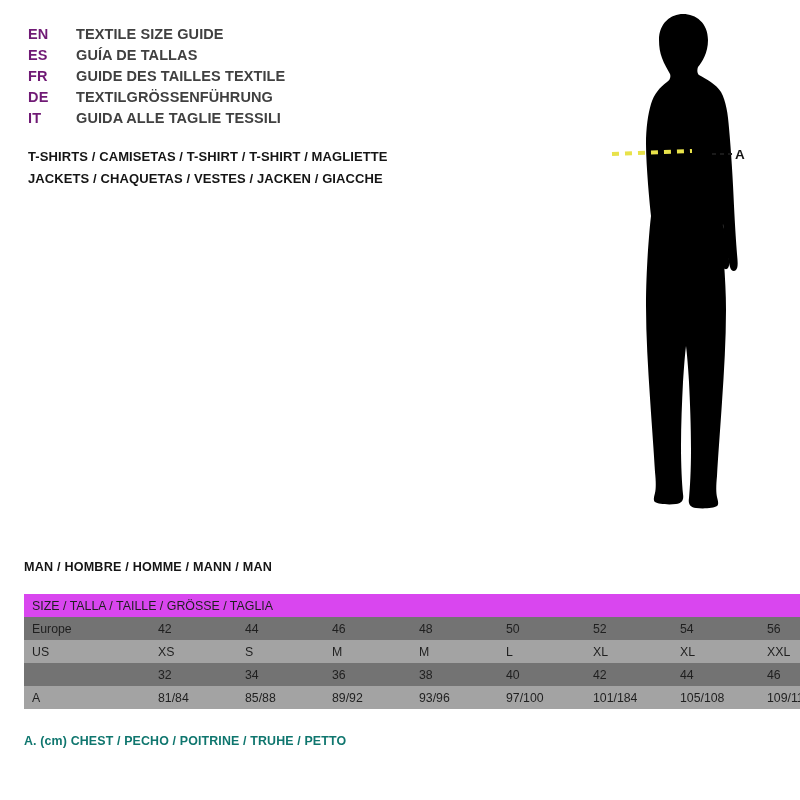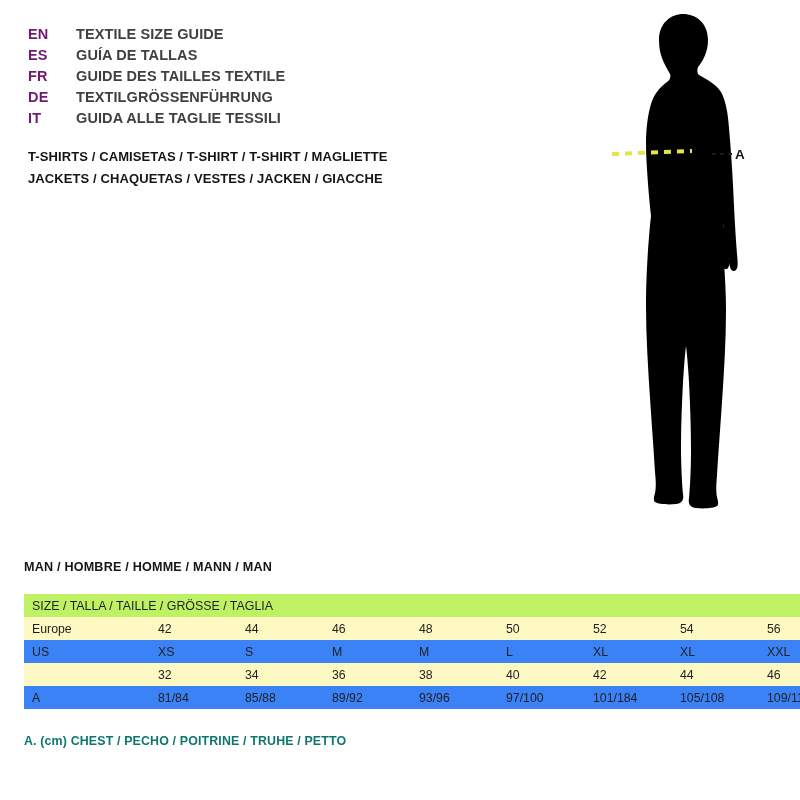--- a/index.html
+++ b/index.html
@@ -116,30 +116,30 @@
   }
   table.size-table td {
     height: 23px;
     font-size: 12.3px;
     color: #1f1f1f;
     padding: 0 0 0 8px;
     vertical-align: middle;
     white-space: nowrap;
   }
   tr.row-head td {
-    background: #bef264;
+    background: #d946ef;
     font-weight: normal;
     font-size: 12.4px;
     margin-left: 44px;
   }
   tr.row-alt td {
-    background: #3b82f6;
+    background: #a3a3a3;
   }
   tr.row-plain td {
-    background: #fef9c3;
+    background: #737373;
   }
   td.col-label {
     width: 118px;
   }
   td.col-val {
     width: 79px;
   }
 
   .footnote {
     position: absolute;

